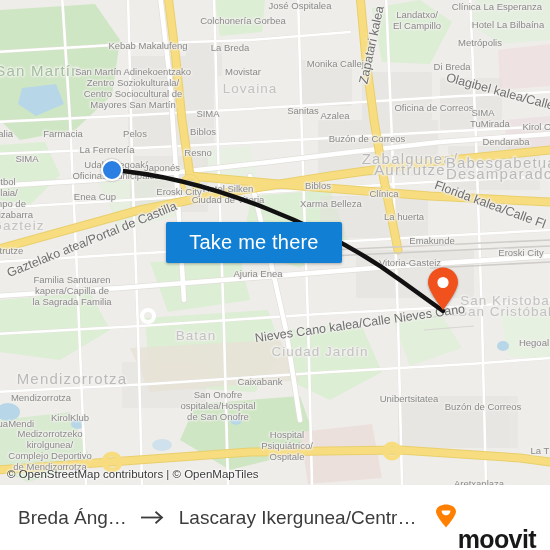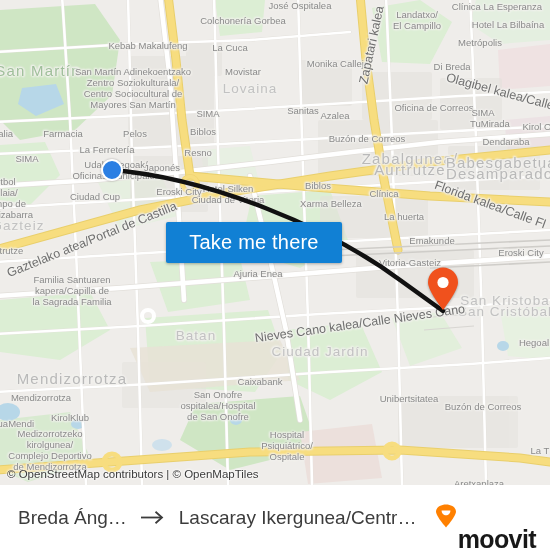--- a/index.html
+++ b/index.html
@@ -309,21 +309,21 @@
       </g>
     </svg>
 
     <div id="labels">
         <div class="maplabel poi" style="left: 300px; top: 5px;">José Ospitalea</div>
         <div class="maplabel poi" style="left: 243px; top: 20px;">Colchonería Gorbea</div>
         <div class="maplabel poi" style="left: 497px; top: 6px;">Clínica La Esperanza</div>
         <div class="maplabel poi" style="left: 417px; top: 20px;">Landatxo/
 El Campillo</div>
         <div class="maplabel poi" style="left: 148px; top: 45px;">Kebab Makalufeng</div>
-        <div class="maplabel poi" style="left: 230px; top: 47px;">La Cuca</div>
+        <div class="maplabel poi" style="left: 230px; top: 47px;">La Breda</div>
         <div class="maplabel poi" style="left: 508px; top: 24px;">Hotel La Bilbaína</div>
         <div class="maplabel poi" style="left: 480px; top: 42px;">Metrópolis</div>
         <div class="maplabel poi" style="left: 298px; top: 63px; margin-left: 40px;">Monika Calleja</div>
         <div class="maplabel poi" style="left: 243px; top: 71px;">Movistar</div>
         <div class="maplabel poi" style="left: 452px; top: 66px;">Di Breda</div>
         <div class="maplabel park" style="left: 38px; top: 70px;">San Martín</div>
         <div class="maplabel poi" style="left: 133px; top: 88px;">San Martín Adinekoentzako
 Zentro Soziokulturala/
 Centro Sociocultural de
 Mayores San Martín</div>
@@ -354,21 +354,21 @@
 Oficinas municipales</div>
         <div class="maplabel poi" style="left: 162px; top: 167px;">Japonés</div>
         <div class="maplabel poi" style="left: 318px; top: 185px;">Biblos</div>
         <div class="maplabel poi" style="left: 384px; top: 193px;">Clínica</div>
         <div class="maplabel poi" style="left: 179px; top: 191px;">Eroski City</div>
         <div class="maplabel poi" style="left: 228px; top: 194px;">Hotel Silken
 Ciudad de Vitoria</div>
         <div class="maplabel poi" style="left: 331px; top: 203px;">Xarma Belleza</div>
         <div class="maplabel street" style="left: 490px; top: 205px; transform: translate(-50%, -50%) rotate(20deg);">Florida kalea/Calle Fl</div>
         <div class="maplabel poi" style="left: 404px; top: 216px;">La huerta</div>
-        <div class="maplabel poi" style="left: 95px; top: 196px;">Ciudad Cup</div>
+        <div class="maplabel poi" style="left: 95px; top: 196px;">Enea Cup</div>
         <div class="maplabel poi" style="left: 4px; top: 198px;">futbol
 zelaia/
 Campo de
 Mendizabarra</div>
         <div class="maplabel area2" style="left: 18px; top: 225px;">Gazteiz</div>
         <div class="maplabel poi" style="left: 4px; top: 250px;">Aurtrutze</div>
         <div class="maplabel street" style="left: 92px; top: 240px; transform: translate(-50%, -50%) rotate(-22deg);">Gaztelako atea/Portal de Castilla</div>
         <div class="maplabel poi" style="left: 432px; top: 240px;">Emakunde</div>
         <div class="maplabel poi" style="left: 521px; top: 252px;">Eroski City</div>
         <div class="maplabel poi" style="left: 410px; top: 262px;">Vitoria-Gasteiz</div>

